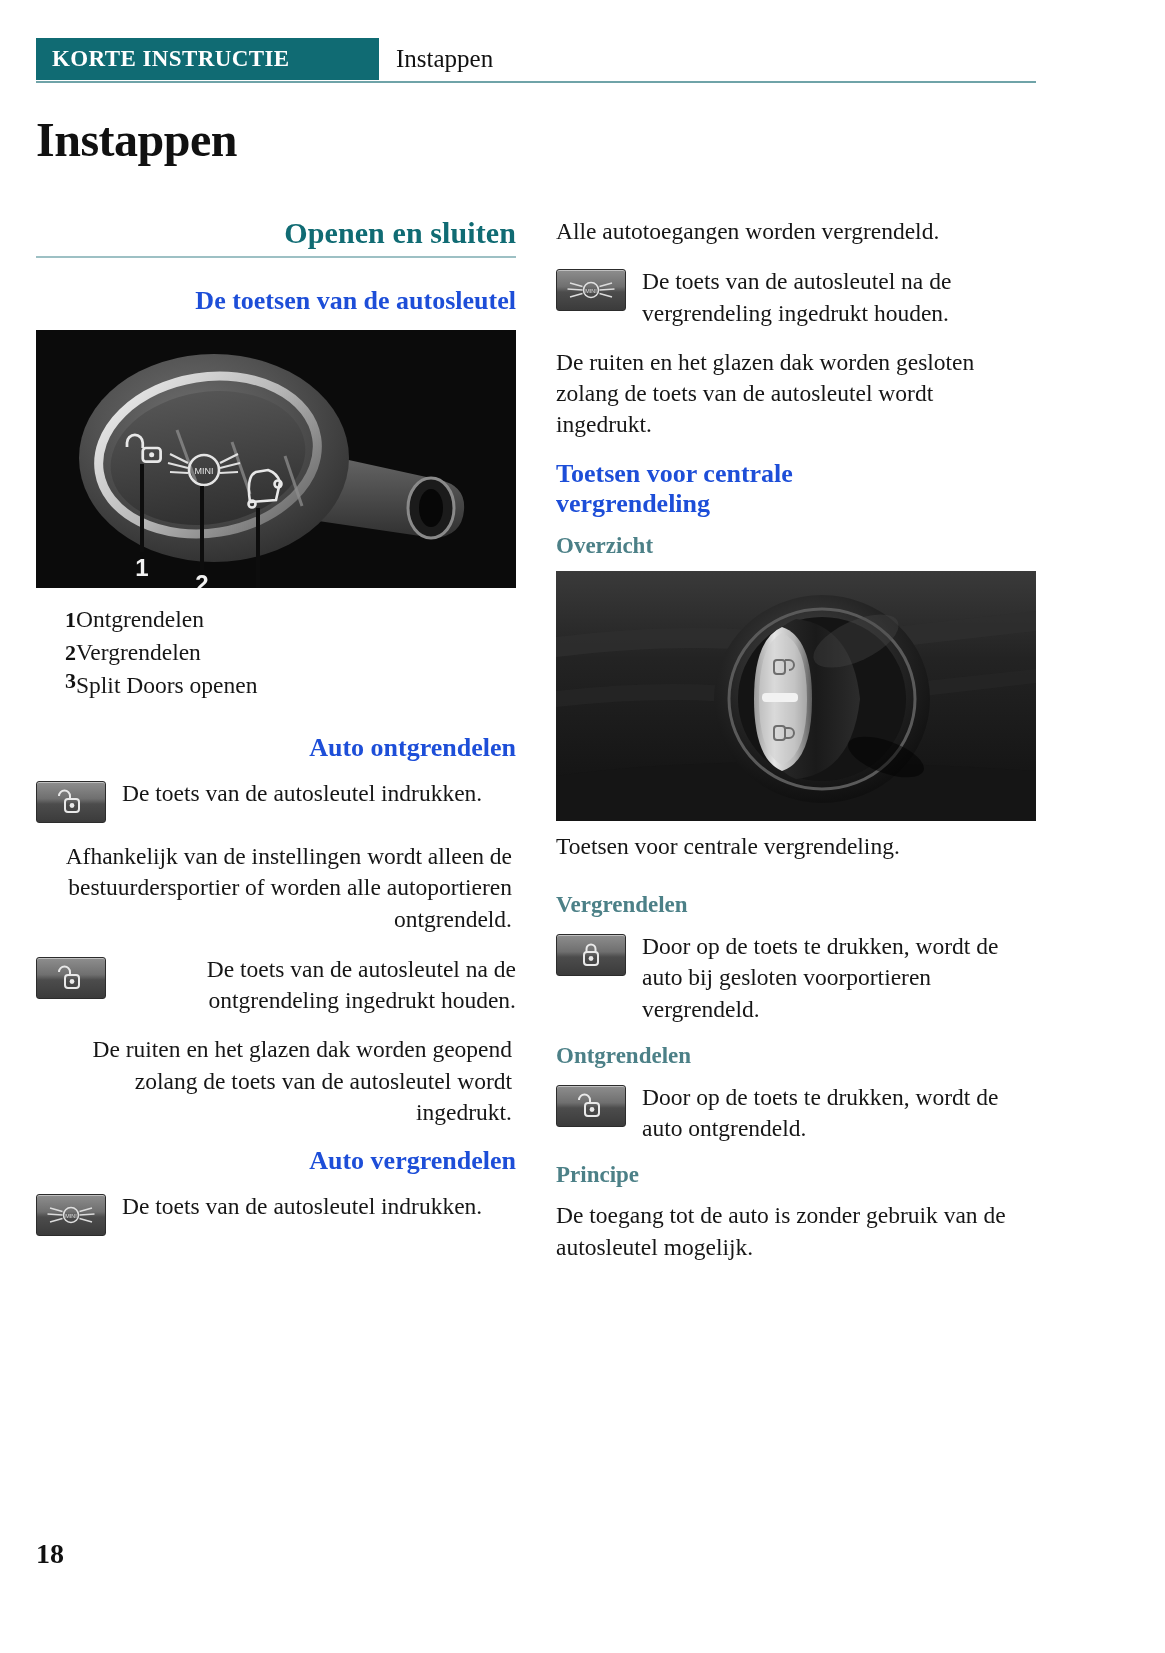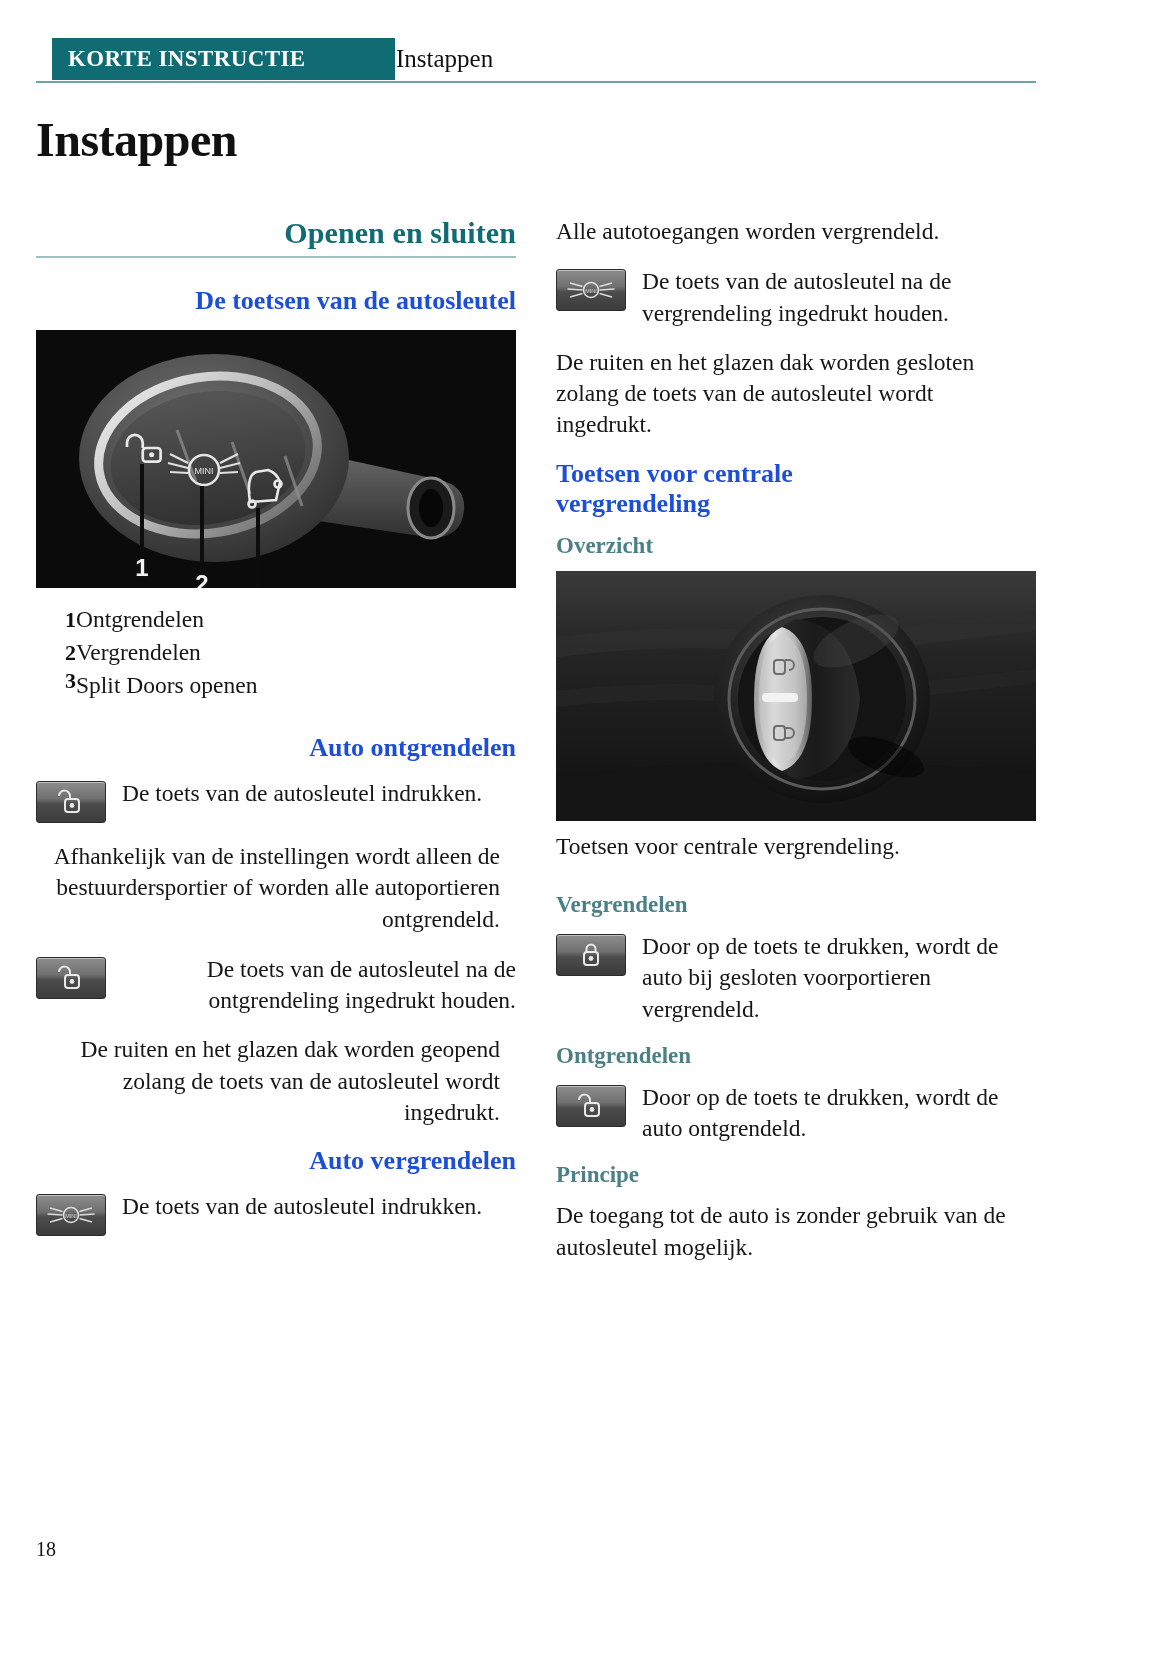--- a/index.html
+++ b/index.html
@@ -35,21 +35,20 @@
     background: #106b73;
     color: #ffffff;
     font-family: "Liberation Serif", "DejaVu Serif", serif;
     font-weight: bold;
     font-size: 23px;
     letter-spacing: 0.4px;
     line-height: 42px;
     padding-left: 16px;
     box-sizing: border-box;
     white-space: nowrap;
-    margin-left: 16px;
   }
   .header-title {
     position: absolute;
     left: 360px;
     top: 0;
     height: 42px;
     line-height: 42px;
     font-size: 25px;
     color: #111111;
     white-space: nowrap;
@@ -107,21 +106,21 @@
     font-weight: bold;
     color: #4c8087;
     margin: 0 0 12px 0;
   }
   .h-2line { line-height: 1.16; }
 
   
   p.body {
     font-size: 23.5px;
     line-height: 1.33;
-    margin: 0 16px 18px 0;
+    margin: 0 4px 18px 0;
     color: #161616;
   }
   p.caption {
     font-size: 23.5px;
     line-height: 1.33;
     margin: 10px 0 30px 0;
     color: #161616;
   }
 
   
@@ -181,22 +180,22 @@
     background: #000000;
   }
   .photo-key { height: 258px; margin-bottom: 18px; }
   .photo-lock { height: 250px; margin-bottom: 0; }
 
   
   .folio {
     position: absolute;
     left: 36px;
     top: 1538px;
-    font-size: 20px;
-    font-weight: normal;
+    font-size: 28px;
+    font-weight: bold;
     color: #111111;
     text-align: right;
   }
 </style>
 </head>
 <body>
 
 <div class="page">
 
   <div class="header">

